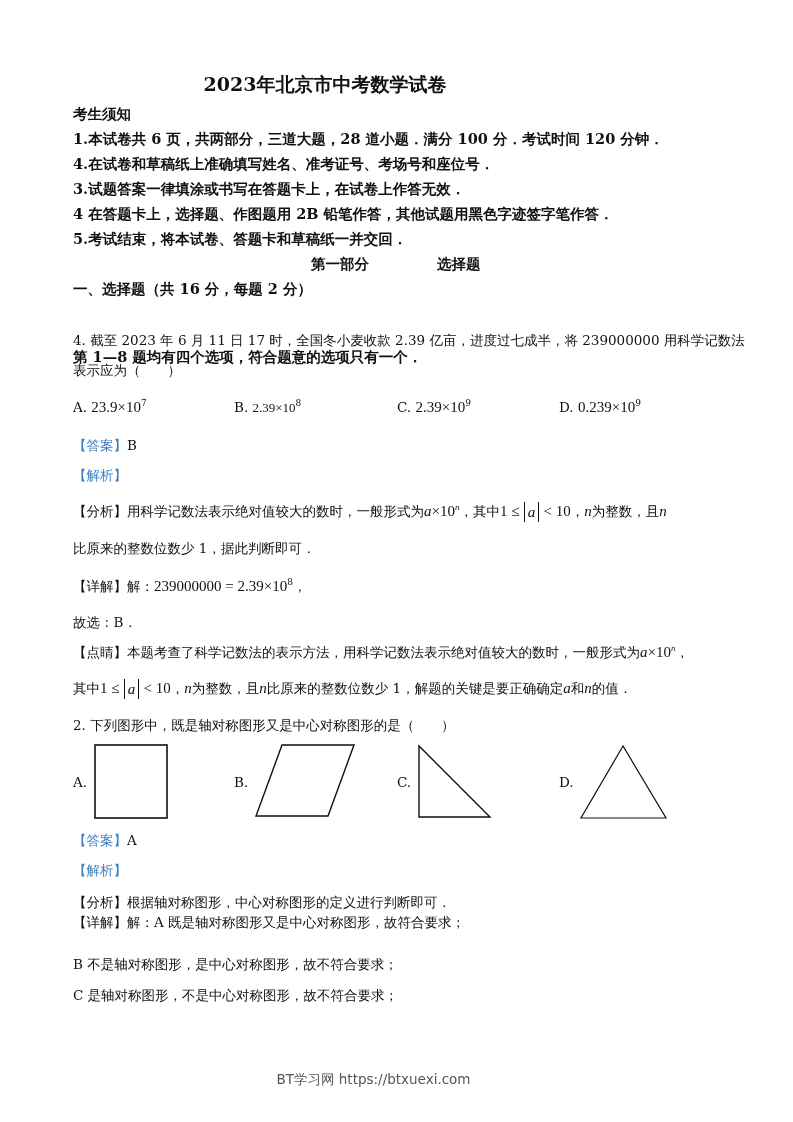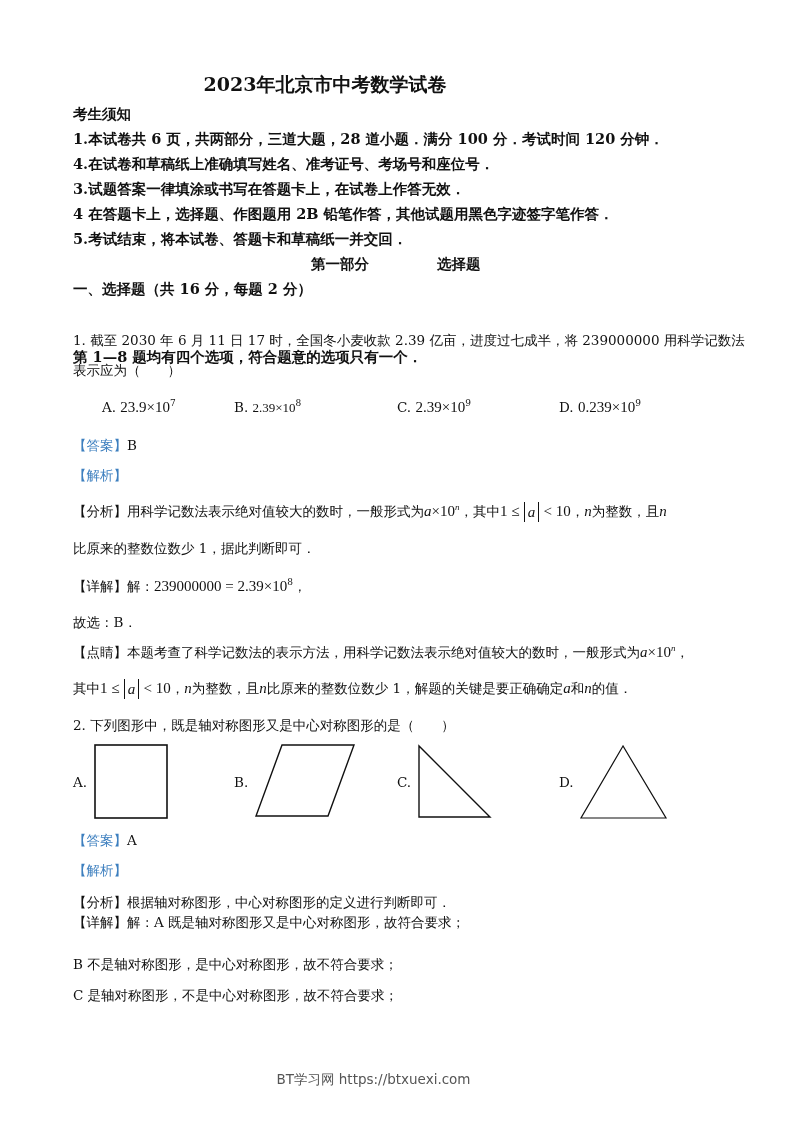--- a/index.html
+++ b/index.html
@@ -28,24 +28,24 @@
 <div class="abs b" style="left:73px;top:180px;">3.试题答案一律填涂或书写在答题卡上，在试卷上作答无效．</div>
 <div class="abs b" style="left:73px;top:205px;">4 在答题卡上，选择题、作图题用 2B 铅笔作答，其他试题用黑色字迹签字笔作答．</div>
 <div class="abs b" style="left:73px;top:230px;">5.考试结束，将本试卷、答题卡和草稿纸一并交回．</div>
 
 <div class="abs b" style="left:311px;top:255px;">第一部分</div>
 <div class="abs b" style="left:437px;top:255px;">选择题</div>
 
 <div class="abs b" style="left:73px;top:280px;">一、选择题（共 16 分，每题 2 分）</div>
 <div class="abs b" style="left:73px;top:305px;margin-top:43px;">第 1—8 题均有四个选项，符合题意的选项只有一个．</div>
 
-<div class="abs n" style="left:73px;top:332px;">1. 截至 2030 年 6 月 11 日 17 时，全国冬小麦收款 2.39 亿亩，进度过七成半，将 239000000 用科学记数法</div>
+<div class="abs n" style="left:73px;top:332px;">4. 截至 2023 年 6 月 11 日 17 时，全国冬小麦收款 2.39 亿亩，进度过七成半，将 239000000 用科学记数法</div>
 <div class="abs n" style="left:73px;top:362px;">表示应为（　　）</div>
 
-<div class="abs n" style="left:73px;top:399px;margin-left:29px;">
+<div class="abs n" style="left:73px;top:399px;">
   <span>A.</span>
   <span class="math">23.9×10</span><sup>7</sup>
 </div>
 <div class="abs n" style="left:234px;top:399px;">
   <span>B.</span>
   <span class="math" style="font-size:13px">2.39×10</span><sup>8</sup>
 </div>
 <div class="abs n" style="left:397px;top:399px;">
   <span>C.</span>
   <span class="math">2.39×10</span><sup>9</sup>

